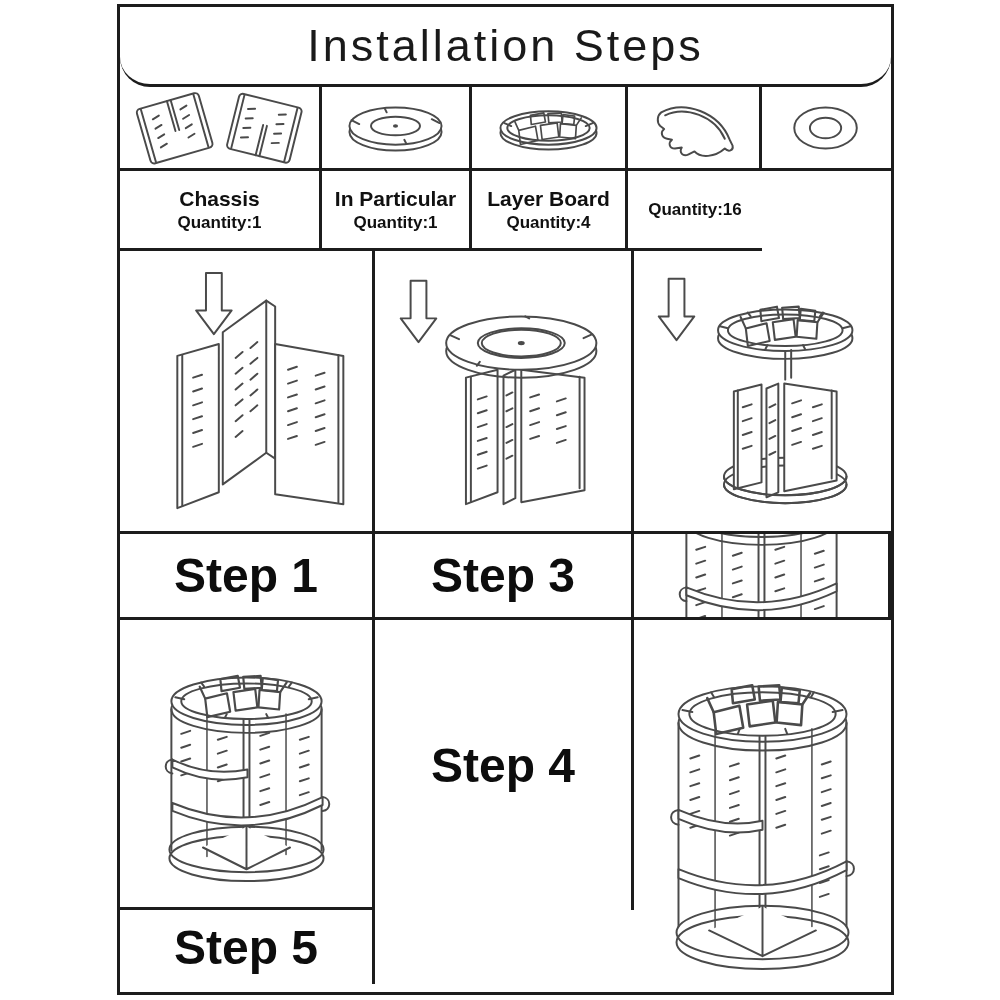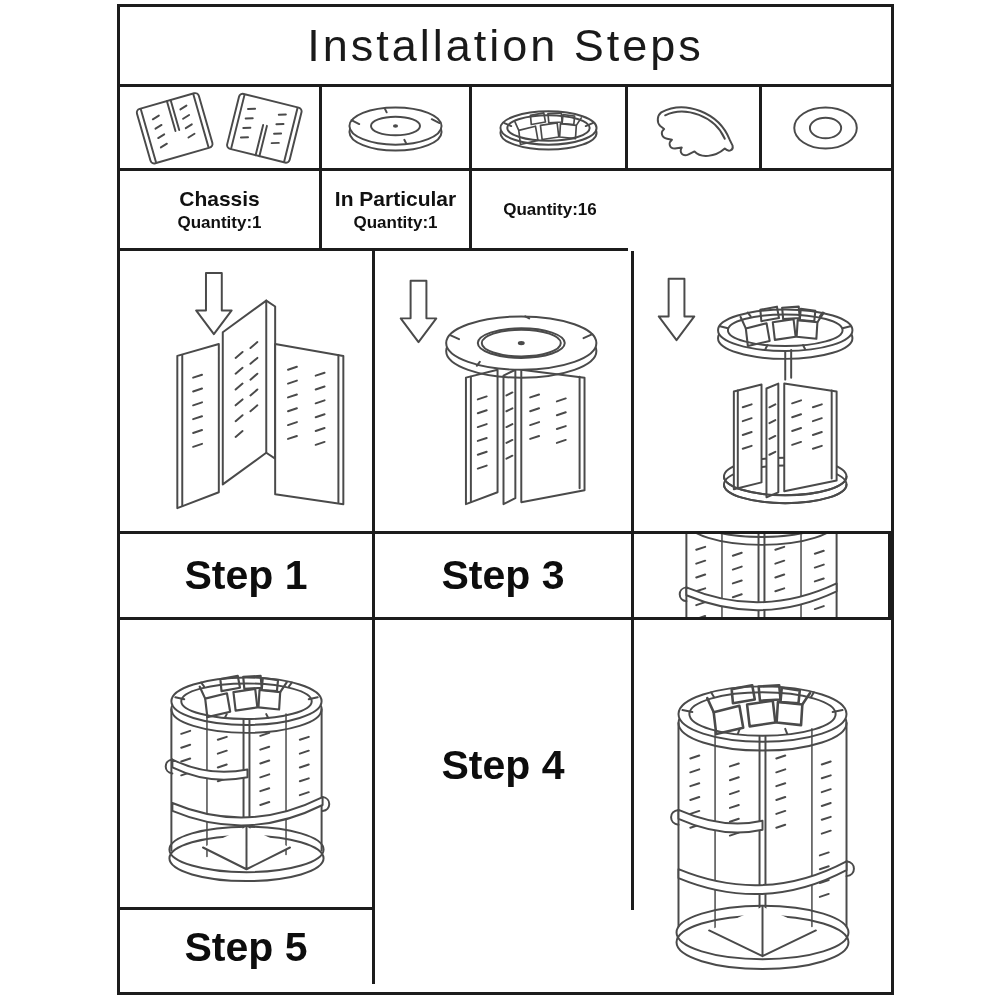--- a/index.html
+++ b/index.html
@@ -2,39 +2,39 @@
 <html><head>
 <meta charset="utf-8">
 <style>
   html,body{margin:0;padding:0;background:#ffffff;}
   .page{position:relative;width:1000px;height:1000px;background:#ffffff;overflow:hidden;
         font-family:"Liberation Sans", sans-serif;color:#101010;}
   .sheet{position:absolute;left:117px;top:4px;width:777px;height:991px;
          border:3px solid #1c1c1c;box-sizing:border-box;background:#fff;}
   
   .row-title{height:80px;border-bottom:3px solid #1c1c1c;box-sizing:border-box;
-             display:flex;align-items:center;justify-content:center;}
+             display:flex;align-items:center;justify-content:center;border-radius:30px;}
   .title-text{font-size:45px;letter-spacing:3px;color:#1a1a1a;font-weight:400;}
   
   .parts-grid{display:grid;grid-template-columns:202px 150px 156px 134px 1fr;
               grid-template-rows:84px 80px;}
   .parts-grid > div{box-sizing:border-box;}
   .p-img{border-bottom:3px solid #1c1c1c;display:flex;align-items:center;justify-content:center;}
   .p-lbl{border-bottom:3px solid #1c1c1c;display:flex;flex-direction:column;align-items:center;justify-content:center;line-height:1.25;}
   .bR{border-right:3px solid #1c1c1c;}
   .part-name{font-size:21px;font-weight:bold;}
   .part-qty{font-size:17px;font-weight:bold;}
   
   .steps-grid{display:grid;grid-template-columns:255px 259px 1fr;
               grid-template-rows:283px 86px 290px 1fr;}
   .steps-grid > div{box-sizing:border-box;}
   .bB{border-bottom:3px solid #1c1c1c;}
   .cell-illus{display:flex;align-items:center;justify-content:center;overflow:hidden;}
   .cell-label{display:flex;align-items:center;justify-content:center;}
-  .step-text{font-size:41px;font-weight:bold;color:#0d0d0d;}
+  .step-text{font-size:48px;font-weight:bold;color:#0d0d0d;}
   .final-cell{grid-column:3;grid-row:3 / 5;}
   svg{display:block;}
   .lineart{stroke:#4a4a4a;stroke-width:2;fill:none;stroke-linecap:round;stroke-linejoin:round;}
 </style>
 </head>
 <body>
 
 <svg width="0" height="0" style="position:absolute" aria-hidden="true">
   <defs>
     <path id="arr" d="M-8 0H8V38H18L0 62L-18 38H-8Z"></path>
@@ -122,20 +122,24 @@
         </svg>
       </div>
 
       <div class="p-lbl bR">
         <span class="part-name">Chassis</span>
         <span class="part-qty">Quantity:1</span>
       </div>
       <div class="p-lbl bR">
         <span class="part-name">In Particular</span>
         <span class="part-qty">Quantity:1</span>
+      </div>
+      <div class="p-lbl bR">
+        <span class="part-name">Layer Board</span>
+        <span class="part-qty">Quantity:4</span>
       </div>
       <div class="p-lbl">
         <span class="part-qty">Quantity:16</span>
       </div>
     </div>
 
     <div class="steps-grid">
 
       <div class="cell-illus bR bB">
         <svg viewBox="0 0 255 283" width="252" height="280">

